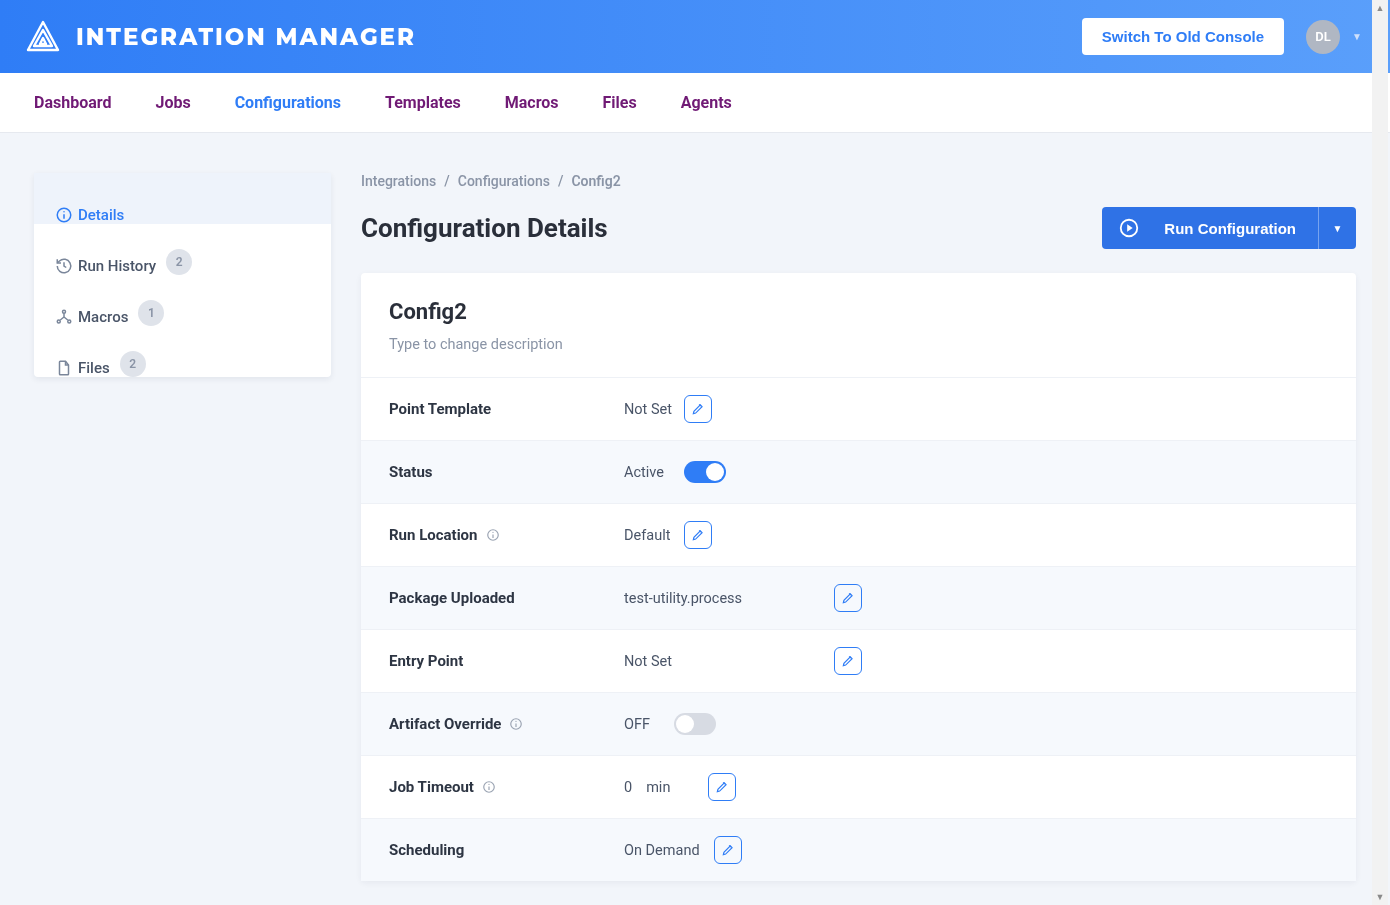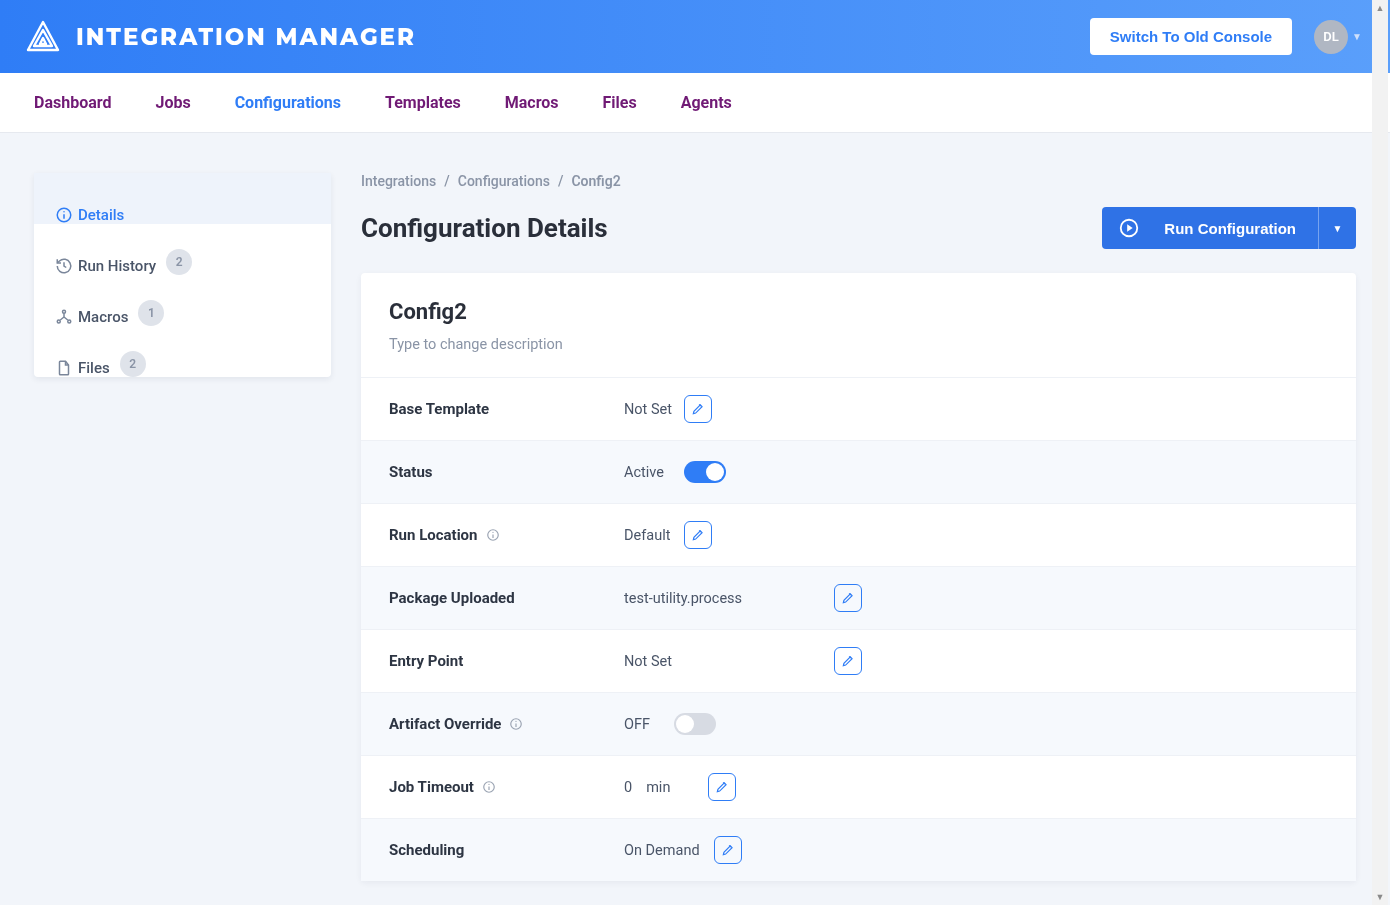--- a/index.html
+++ b/index.html
@@ -39,21 +39,21 @@
     font-size:15px;
     padding:10px 20px;
     border-radius:4px;
     cursor:pointer;
   }
   .avatar {
     width:34px; height:34px; border-radius:50%;
     background:#b0b7c3; color:#fff; font-size:13px; font-weight:600;
     display:flex; align-items:center; justify-content:center;
   }
-  .avatar-wrap { display:flex; align-items:center; gap:4px; cursor:pointer; }
+  .avatar-wrap { display:flex; align-items:center; gap:12px; cursor:pointer; }
   .caret-down { color:#cfe0fb; font-size:10px; }
 
   
   .navbar {
     background:#fff;
     border-bottom:1px solid #e6e9ef;
     height:60px;
     display:flex; align-items:center;
     padding:0 34px;
     gap:44px;
@@ -281,21 +281,21 @@
       </div>
     </div>
 
     <div class="card">
       <div class="card-head">
         <div class="config-name">Config2</div>
         <div class="config-desc">Type to change description</div>
       </div>
 
       <div class="row">
-        <div class="row-label">Base Template</div>
+        <div class="row-label">Point Template</div>
         <div class="row-value narrow">Not Set</div>
         <button class="edit-btn">
           <svg width="14" height="14" viewBox="0 0 24 24" fill="none" stroke="currentColor" stroke-width="2">
               <path d="M4 20l4-1 11-11-3-3L5 16z"></path>
               <path d="M14 4l3 3"></path>
             </svg>
         </button>
       </div>
 
       <div class="row alt">

